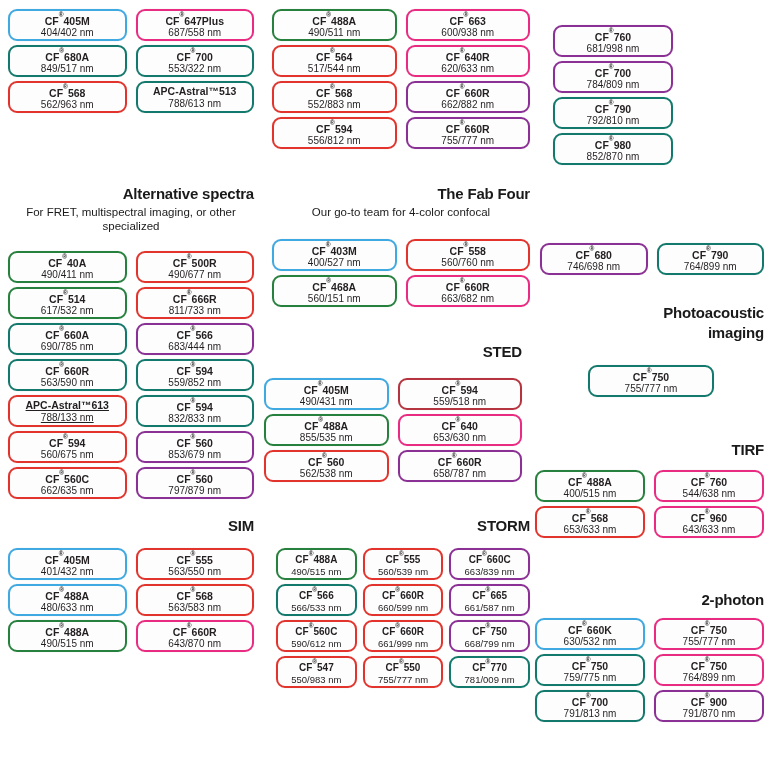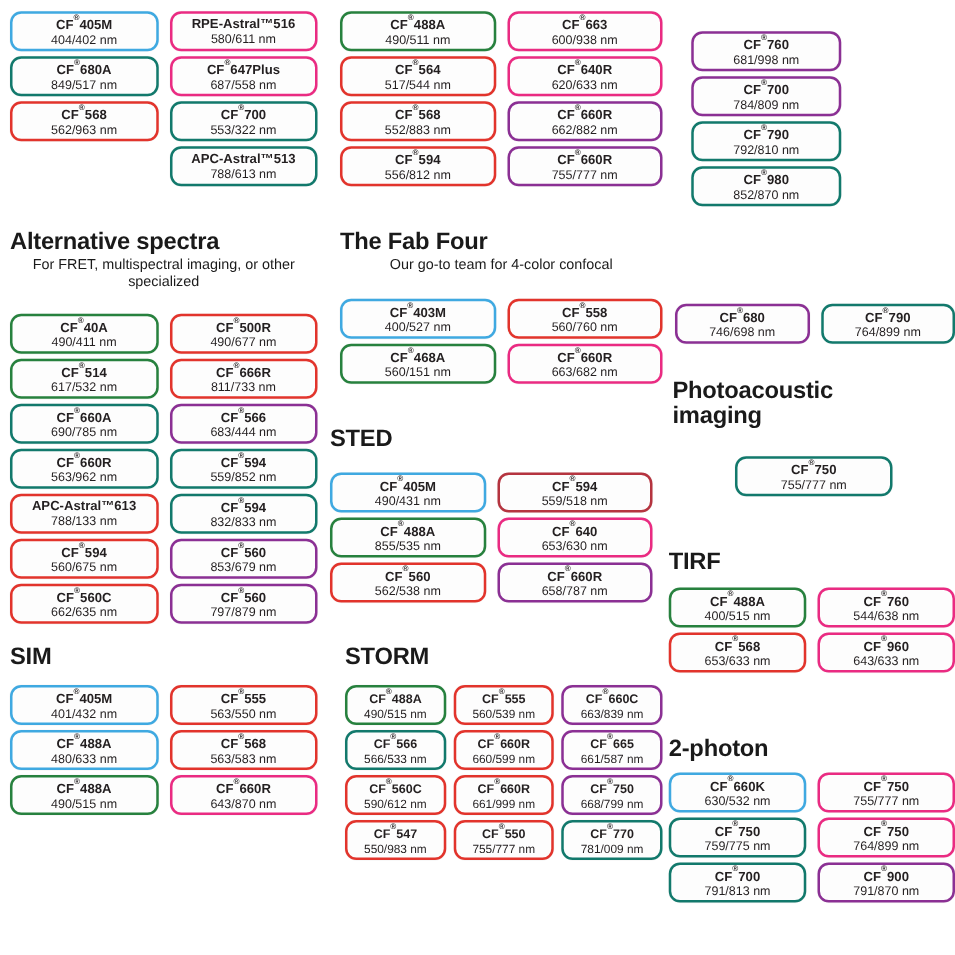--- a/index.html
+++ b/index.html
@@ -3,21 +3,21 @@
 <meta charset="utf-8">
 <style>
   html,body{margin:0;padding:0}
   body{
     width:764px;height:764px;position:relative;overflow:hidden;
     background:#ffffff;color:#231f20;
     font-family:"Liberation Sans", sans-serif;
   }
   section{position:absolute}
   .sec-title{
-    margin:0;text-align:left;font-size:19px;font-weight:bold;
+    margin:0;text-align:right;font-size:15px;font-weight:bold;
     line-height:20px;white-space:pre-line;letter-spacing:-0.2px;color:#1a1a1a;
   }
   .sec-subtitle{margin:1px 0 0;text-align:center;font-size:11.5px;line-height:14px;color:#1a1a1a}
   .cols{display:flex;gap:9px}
   .cols-3{gap:6px}
   .col{flex:1;display:flex;flex-direction:column;gap:4px}
   .box{
     border:2px solid #000;border-radius:9px;background:#fdfdfd;
     height:28px;display:flex;flex-direction:column;align-items:center;justify-content:center;
     text-align:center;box-shadow:0 0 0 0.5px rgba(0,0,0,0.04);
@@ -64,24 +64,20 @@
           <div class="box-name">CF<sup>®</sup>680A</div>
           <div class="box-nm">849/517 nm</div>
         </div>
         <div class="box" style="border-color: rgb(226, 52, 44);">
           <div class="box-name">CF<sup>®</sup>568</div>
           <div class="box-nm">562/963 nm</div>
         </div>
       </div>
       <div class="col">
         <div class="box" style="border-color: rgb(234, 43, 130);">
-          <div class="box-name">RPE-Astral™516</div>
-          <div class="box-nm">580/611 nm</div>
-        </div>
-        <div class="box" style="border-color: rgb(234, 43, 130);">
           <div class="box-name">CF<sup>®</sup>647Plus</div>
           <div class="box-nm">687/558 nm</div>
         </div>
         <div class="box" style="border-color: rgb(18, 121, 108);">
           <div class="box-name">CF<sup>®</sup>700</div>
           <div class="box-nm">553/322 nm</div>
         </div>
         <div class="box" style="border-color: rgb(18, 121, 108);">
           <div class="box-name">APC-Astral™513</div>
           <div class="box-nm">788/613 nm</div>
@@ -163,23 +159,23 @@
         <div class="box" style="border-color: rgb(39, 129, 62);">
           <div class="box-name">CF<sup>®</sup>514</div>
           <div class="box-nm">617/532 nm</div>
         </div>
         <div class="box" style="border-color: rgb(18, 121, 108);">
           <div class="box-name">CF<sup>®</sup>660A</div>
           <div class="box-nm">690/785 nm</div>
         </div>
         <div class="box" style="border-color: rgb(18, 121, 108);">
           <div class="box-name">CF<sup>®</sup>660R</div>
-          <div class="box-nm">563/962 nm</div>
-        </div>
-        <div class="box" style="border-color: rgb(226, 52, 44);">
+          <div class="box-nm">563/590 nm</div>
+        </div>
+        <div class="box" style="border-color: rgb(226, 52, 44); text-decoration: underline;">
           <div class="box-name">APC-Astral™613</div>
           <div class="box-nm">788/133 nm</div>
         </div>
         <div class="box" style="border-color: rgb(226, 52, 44);">
           <div class="box-name">CF<sup>®</sup>594</div>
           <div class="box-nm">560/675 nm</div>
         </div>
         <div class="box" style="border-color: rgb(226, 52, 44);">
           <div class="box-name">CF<sup>®</sup>560C</div>
           <div class="box-nm">662/635 nm</div>

